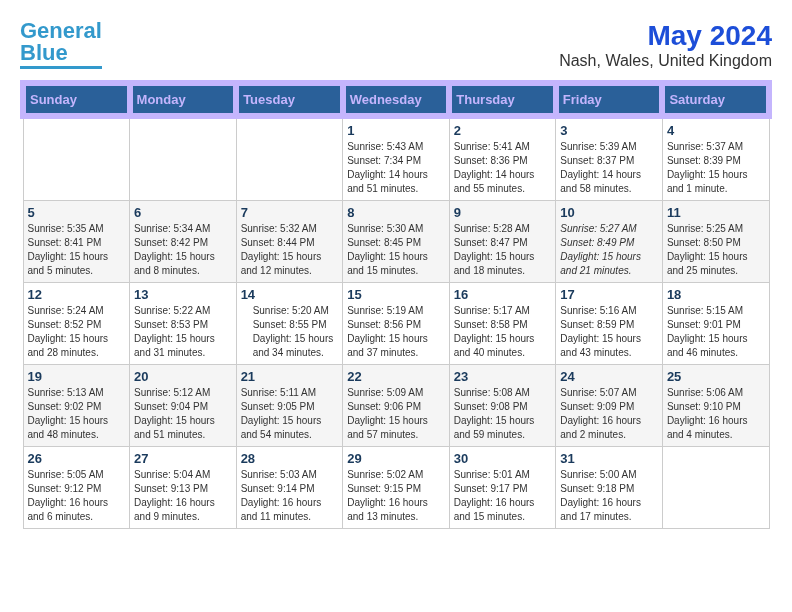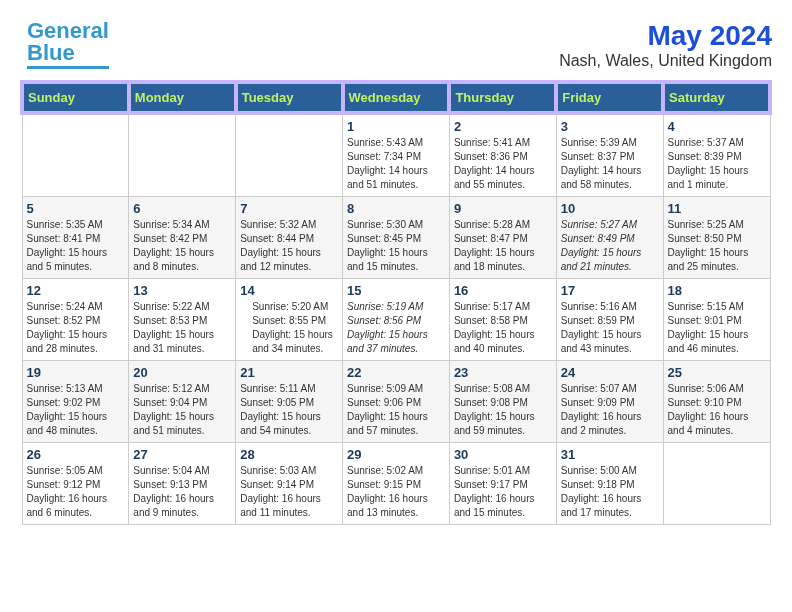--- a/index.html
+++ b/index.html
@@ -8,21 +8,20 @@
       background: #fff;
       width: 792px;
       min-height: 612px;
       padding: 20px;
     }
     .header {
       display: flex;
       justify-content: space-between;
       align-items: flex-start;
       margin-bottom: 10px;
-      margin-left: 7px;
     }
     .logo {
       display: flex;
       flex-direction: column;
       align-items: flex-start;
     }
     .logo-text {
       font-size: 22px;
       font-weight: bold;
       color: #1a3a5c;
@@ -49,25 +48,25 @@
       font-size: 16px;
       color: #333;
     }
     table {
       width: 100%;
       border-collapse: collapse;
       font-size: 11px;
     }
     thead tr th {
       background: #2a6099;
-      color: #bef264;
+      color: #c4b5fd;
       padding: 6px 4px;
       text-align: left;
       font-size: 13px;
-      border: 4px solid #c4b5fd;
+      border: 6px solid #c4b5fd;
     }
     tbody tr td {
       border: 1px solid #ccc;
       vertical-align: top;
       padding: 4px;
       width: calc(100% / 7);
       min-height: 70px;
       height: 80px;
     }
     tbody tr:nth-child(even) td {
@@ -223,21 +222,21 @@
         </td>
         <td>
           <span class="day-num">14</span>
           <div class="day-info" style="white-space: pre-line; margin-left: 12px;">Sunrise: 5:20 AM
 Sunset: 8:55 PM
 Daylight: 15 hours
 and 34 minutes.</div>
         </td>
         <td>
           <span class="day-num">15</span>
-          <div class="day-info" style="white-space: pre-line; font-style: italic;">Sunrise: 5:19 AM
+          <div class="day-info" style="white-space: pre-line;">Sunrise: 5:19 AM
 Sunset: 8:56 PM
 Daylight: 15 hours
 and 37 minutes.</div>
         </td>
         <td>
           <span class="day-num">16</span>
           <div class="day-info" style="white-space: pre-line;">Sunrise: 5:17 AM
 Sunset: 8:58 PM
 Daylight: 15 hours
 and 40 minutes.</div>

